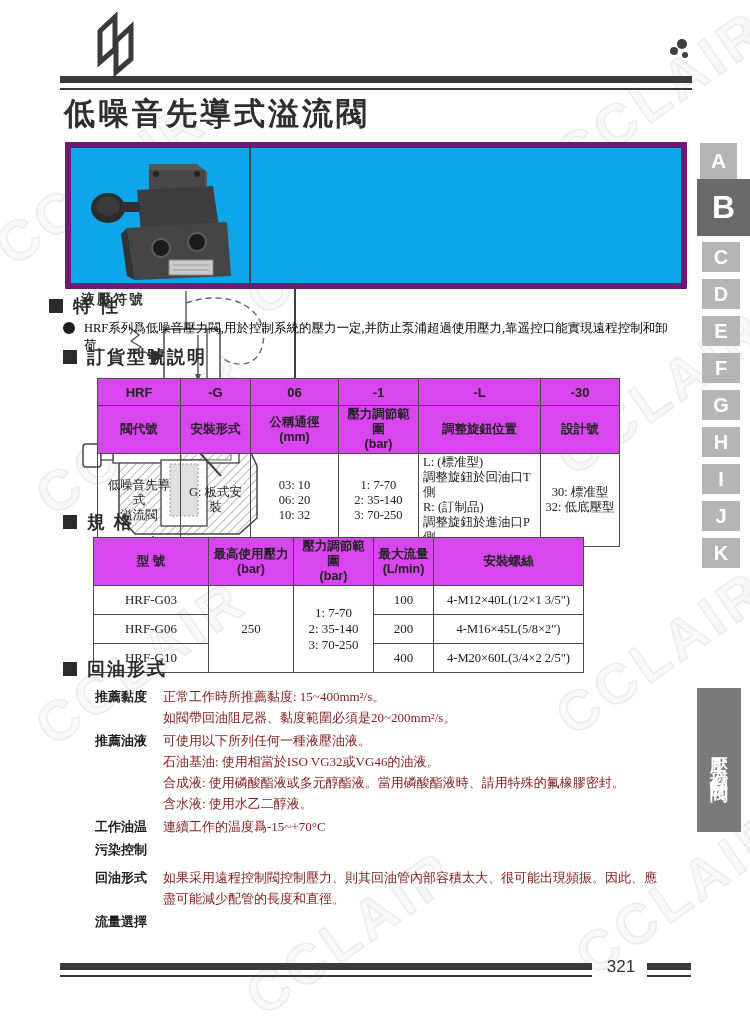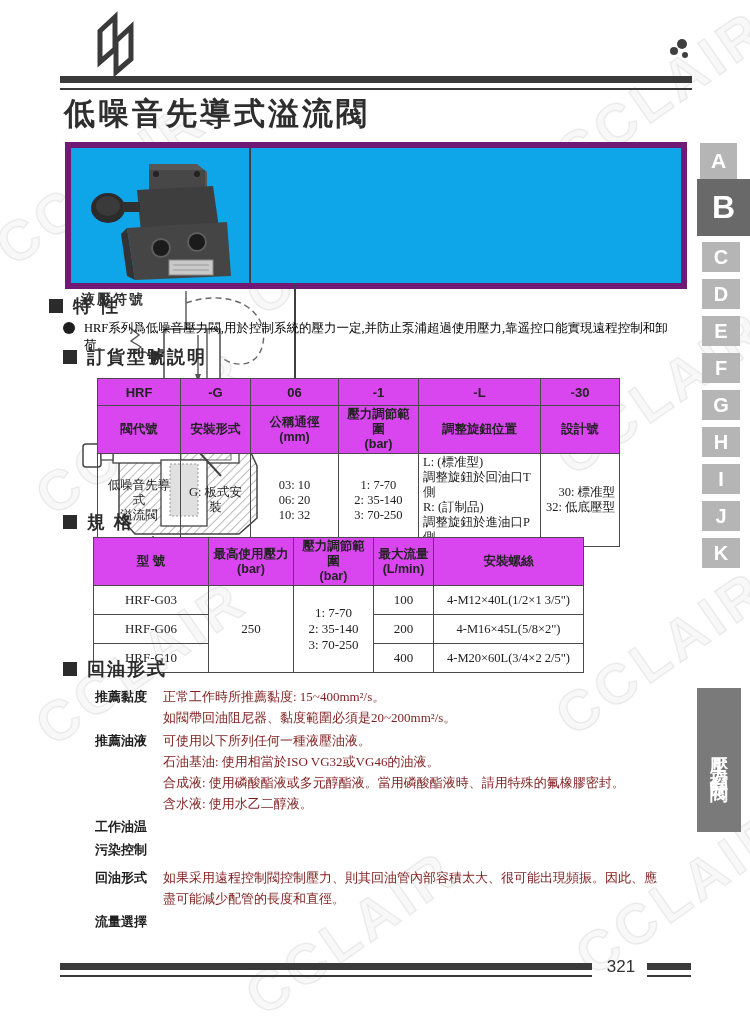--- a/index.html
+++ b/index.html
@@ -237,21 +237,21 @@
       <td class="pre">03: 10
 06: 20
 10: 32</td>
       <td class="pre">1: 7-70
 2: 35-140
 3: 70-250</td>
       <td class="pre cell-left">L: (標准型)
 調整旋鈕於回油口T側
 R: (訂制品)
 調整旋鈕於進油口P側</td>
-      <td class="pre" style="text-align:right">30: 標准型
+      <td class="pre" style="text-align:center">30: 標准型
 32: 低底壓型</td>
     </tr>
   </tbody>
     </table>
 
   <div class="sec-head" style="left:63px;top:510px">
     <span class="sq"></span>
     <span>規 格</span>
   </div>
   <table class="spec-tbl">
@@ -307,20 +307,21 @@
     </div>
     <div class="u-row">
       <div class="u-label">推薦油液</div>
       <div class="u-text">可使用以下所列任何一種液壓油液。
 石油基油: 使用相當於ISO VG32或VG46的油液。
 合成液: 使用磷酸酯液或多元醇酯液。當用磷酸酯液時、請用特殊的氟橡膠密封。
 含水液: 使用水乙二醇液。</div>
     </div>
     <div class="u-row">
       <div class="u-label">工作油温</div>
+      <div class="u-text">連續工作的温度爲-15~+70°C</div>
     </div>
     <div class="u-row">
       <div class="u-label">污染控制</div>
     </div>
     <div class="u-row gap">
       <div class="u-label">回油形式</div>
       <div class="u-text">如果采用遠程控制閥控制壓力、則其回油管內部容積太大、很可能出現頻振。因此、應盡可能減少配管的長度和直徑。</div>
     </div>
     <div class="u-row">
       <div class="u-label">流量選擇</div>

